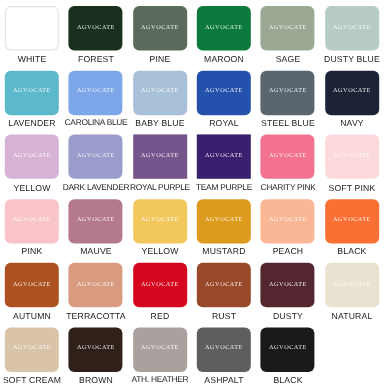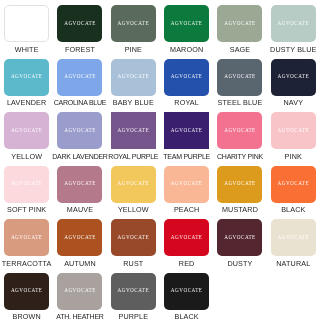--- a/index.html
+++ b/index.html
@@ -173,114 +173,120 @@
       </div>
       <div class="swatch-label tight">TEAM PURPLE</div>
     </div>
     <div class="swatch-cell">
       <div class="chip" style="background: rgb(242, 114, 143);">
         <span class="chip-logo">AGVOCATE</span>
       </div>
       <div class="swatch-label tight">CHARITY PINK</div>
     </div>
     <div class="swatch-cell">
+      <div class="chip" style="background: rgb(251, 217, 220);">
+        <span class="chip-logo">AGVOCATE</span>
+      </div>
+      <div class="swatch-label">SOFT PINK</div>
+    </div>
+    <div class="swatch-cell">
       <div class="chip" style="background: rgb(248, 196, 200);">
         <span class="chip-logo">AGVOCATE</span>
       </div>
       <div class="swatch-label">PINK</div>
     </div>
     <div class="swatch-cell">
-      <div class="chip" style="background: rgb(251, 217, 220);">
-        <span class="chip-logo">AGVOCATE</span>
-      </div>
-      <div class="swatch-label">SOFT PINK</div>
-    </div>
-    <div class="swatch-cell">
       <div class="chip" style="background: rgb(180, 121, 139);">
         <span class="chip-logo">AGVOCATE</span>
       </div>
       <div class="swatch-label">MAUVE</div>
     </div>
     <div class="swatch-cell">
       <div class="chip" style="background: rgb(242, 199, 92);">
         <span class="chip-logo">AGVOCATE</span>
       </div>
       <div class="swatch-label">YELLOW</div>
     </div>
     <div class="swatch-cell">
+      <div class="chip" style="background: rgb(221, 155, 30);">
+        <span class="chip-logo">AGVOCATE</span>
+      </div>
+      <div class="swatch-label">MUSTARD</div>
+    </div>
+    <div class="swatch-cell">
       <div class="chip" style="background: rgb(250, 183, 149);">
         <span class="chip-logo">AGVOCATE</span>
       </div>
       <div class="swatch-label">PEACH</div>
     </div>
     <div class="swatch-cell">
-      <div class="chip" style="background: rgb(221, 155, 30);">
-        <span class="chip-logo">AGVOCATE</span>
-      </div>
-      <div class="swatch-label">MUSTARD</div>
-    </div>
-    <div class="swatch-cell">
       <div class="chip" style="background: rgb(250, 111, 51);">
         <span class="chip-logo">AGVOCATE</span>
       </div>
       <div class="swatch-label">BLACK</div>
     </div>
     <div class="swatch-cell">
+      <div class="chip" style="background: rgb(171, 82, 32);">
+        <span class="chip-logo">AGVOCATE</span>
+      </div>
+      <div class="swatch-label">AUTUMN</div>
+    </div>
+    <div class="swatch-cell">
       <div class="chip" style="background: rgb(217, 155, 128);">
         <span class="chip-logo">AGVOCATE</span>
       </div>
       <div class="swatch-label">TERRACOTTA</div>
     </div>
     <div class="swatch-cell">
-      <div class="chip" style="background: rgb(171, 82, 32);">
-        <span class="chip-logo">AGVOCATE</span>
-      </div>
-      <div class="swatch-label">AUTUMN</div>
+      <div class="chip" style="background: rgb(213, 7, 31);">
+        <span class="chip-logo">AGVOCATE</span>
+      </div>
+      <div class="swatch-label">RED</div>
     </div>
     <div class="swatch-cell">
       <div class="chip" style="background: rgb(151, 73, 42);">
         <span class="chip-logo">AGVOCATE</span>
       </div>
       <div class="swatch-label">RUST</div>
     </div>
     <div class="swatch-cell">
-      <div class="chip" style="background: rgb(213, 7, 31);">
-        <span class="chip-logo">AGVOCATE</span>
-      </div>
-      <div class="swatch-label">RED</div>
-    </div>
-    <div class="swatch-cell">
       <div class="chip" style="background: rgb(84, 39, 48);">
         <span class="chip-logo">AGVOCATE</span>
       </div>
       <div class="swatch-label">DUSTY</div>
     </div>
     <div class="swatch-cell">
       <div class="chip" style="background: rgb(233, 226, 208);">
         <span class="chip-logo">AGVOCATE</span>
       </div>
       <div class="swatch-label">NATURAL</div>
     </div>
     <div class="swatch-cell">
+      <div class="chip" style="background: rgb(217, 196, 169);">
+        <span class="chip-logo">AGVOCATE</span>
+      </div>
+      <div class="swatch-label">SOFT CREAM</div>
+    </div>
+    <div class="swatch-cell">
       <div class="chip" style="background: rgb(48, 32, 26);">
         <span class="chip-logo">AGVOCATE</span>
       </div>
       <div class="swatch-label">BROWN</div>
     </div>
     <div class="swatch-cell">
       <div class="chip" style="background: rgb(168, 161, 157);">
         <span class="chip-logo">AGVOCATE</span>
       </div>
       <div class="swatch-label tight">ATH. HEATHER</div>
     </div>
     <div class="swatch-cell">
       <div class="chip" style="background: rgb(94, 94, 94);">
         <span class="chip-logo">AGVOCATE</span>
       </div>
-      <div class="swatch-label">PURPLE</div>
+      <div class="swatch-label">ASHPALT</div>
     </div>
     <div class="swatch-cell">
       <div class="chip" style="background: rgb(26, 26, 26);">
         <span class="chip-logo">AGVOCATE</span>
       </div>
       <div class="swatch-label">BLACK</div>
     </div>
   </div>
 
 </body></html>

